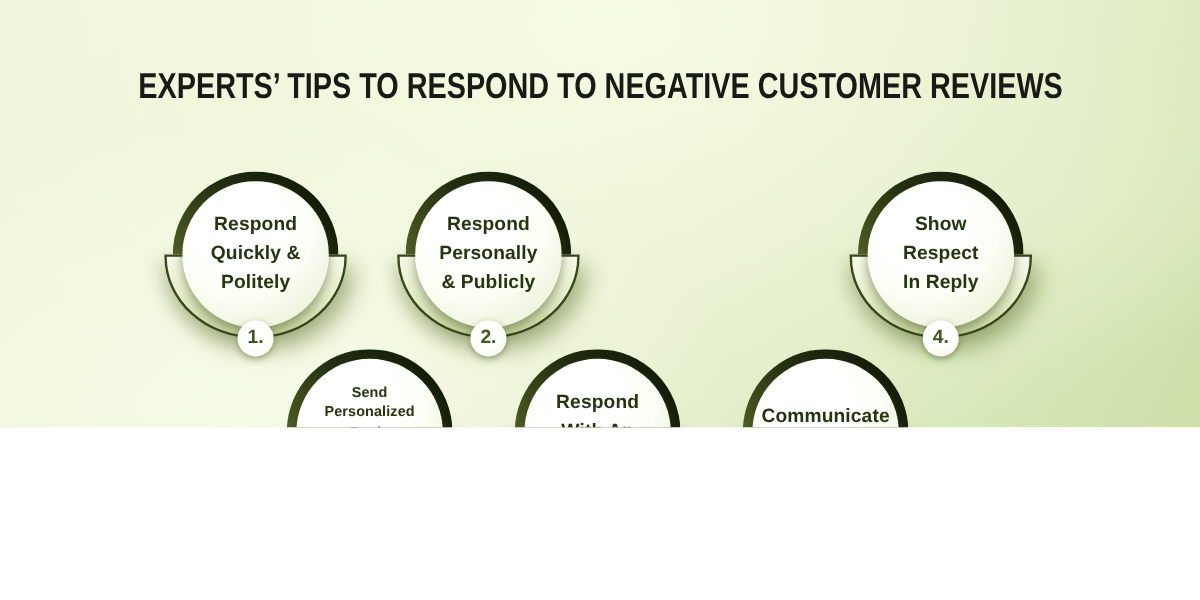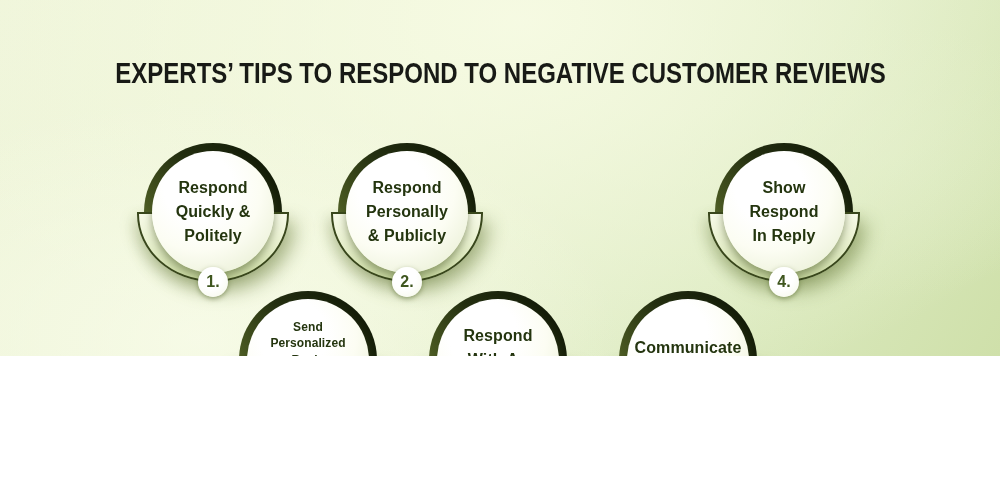--- a/index.html
+++ b/index.html
@@ -97,21 +97,21 @@
       <span>2.</span>
     </div>
   </div>
 
 
   <div class="tip" style="left:704px; top:133px;">
     <div class="cup"></div>
     <div class="ring"></div>
     <div class="inner">
       <div class="label">Show
-Respond
+Respect
 In Reply</div>
     </div>
     <div class="num">
       <span>4.</span>
     </div>
   </div>
 
   <div class="tip" style="left:228px; top:281px;">
     <div class="cup"></div>
     <div class="ring"></div>

